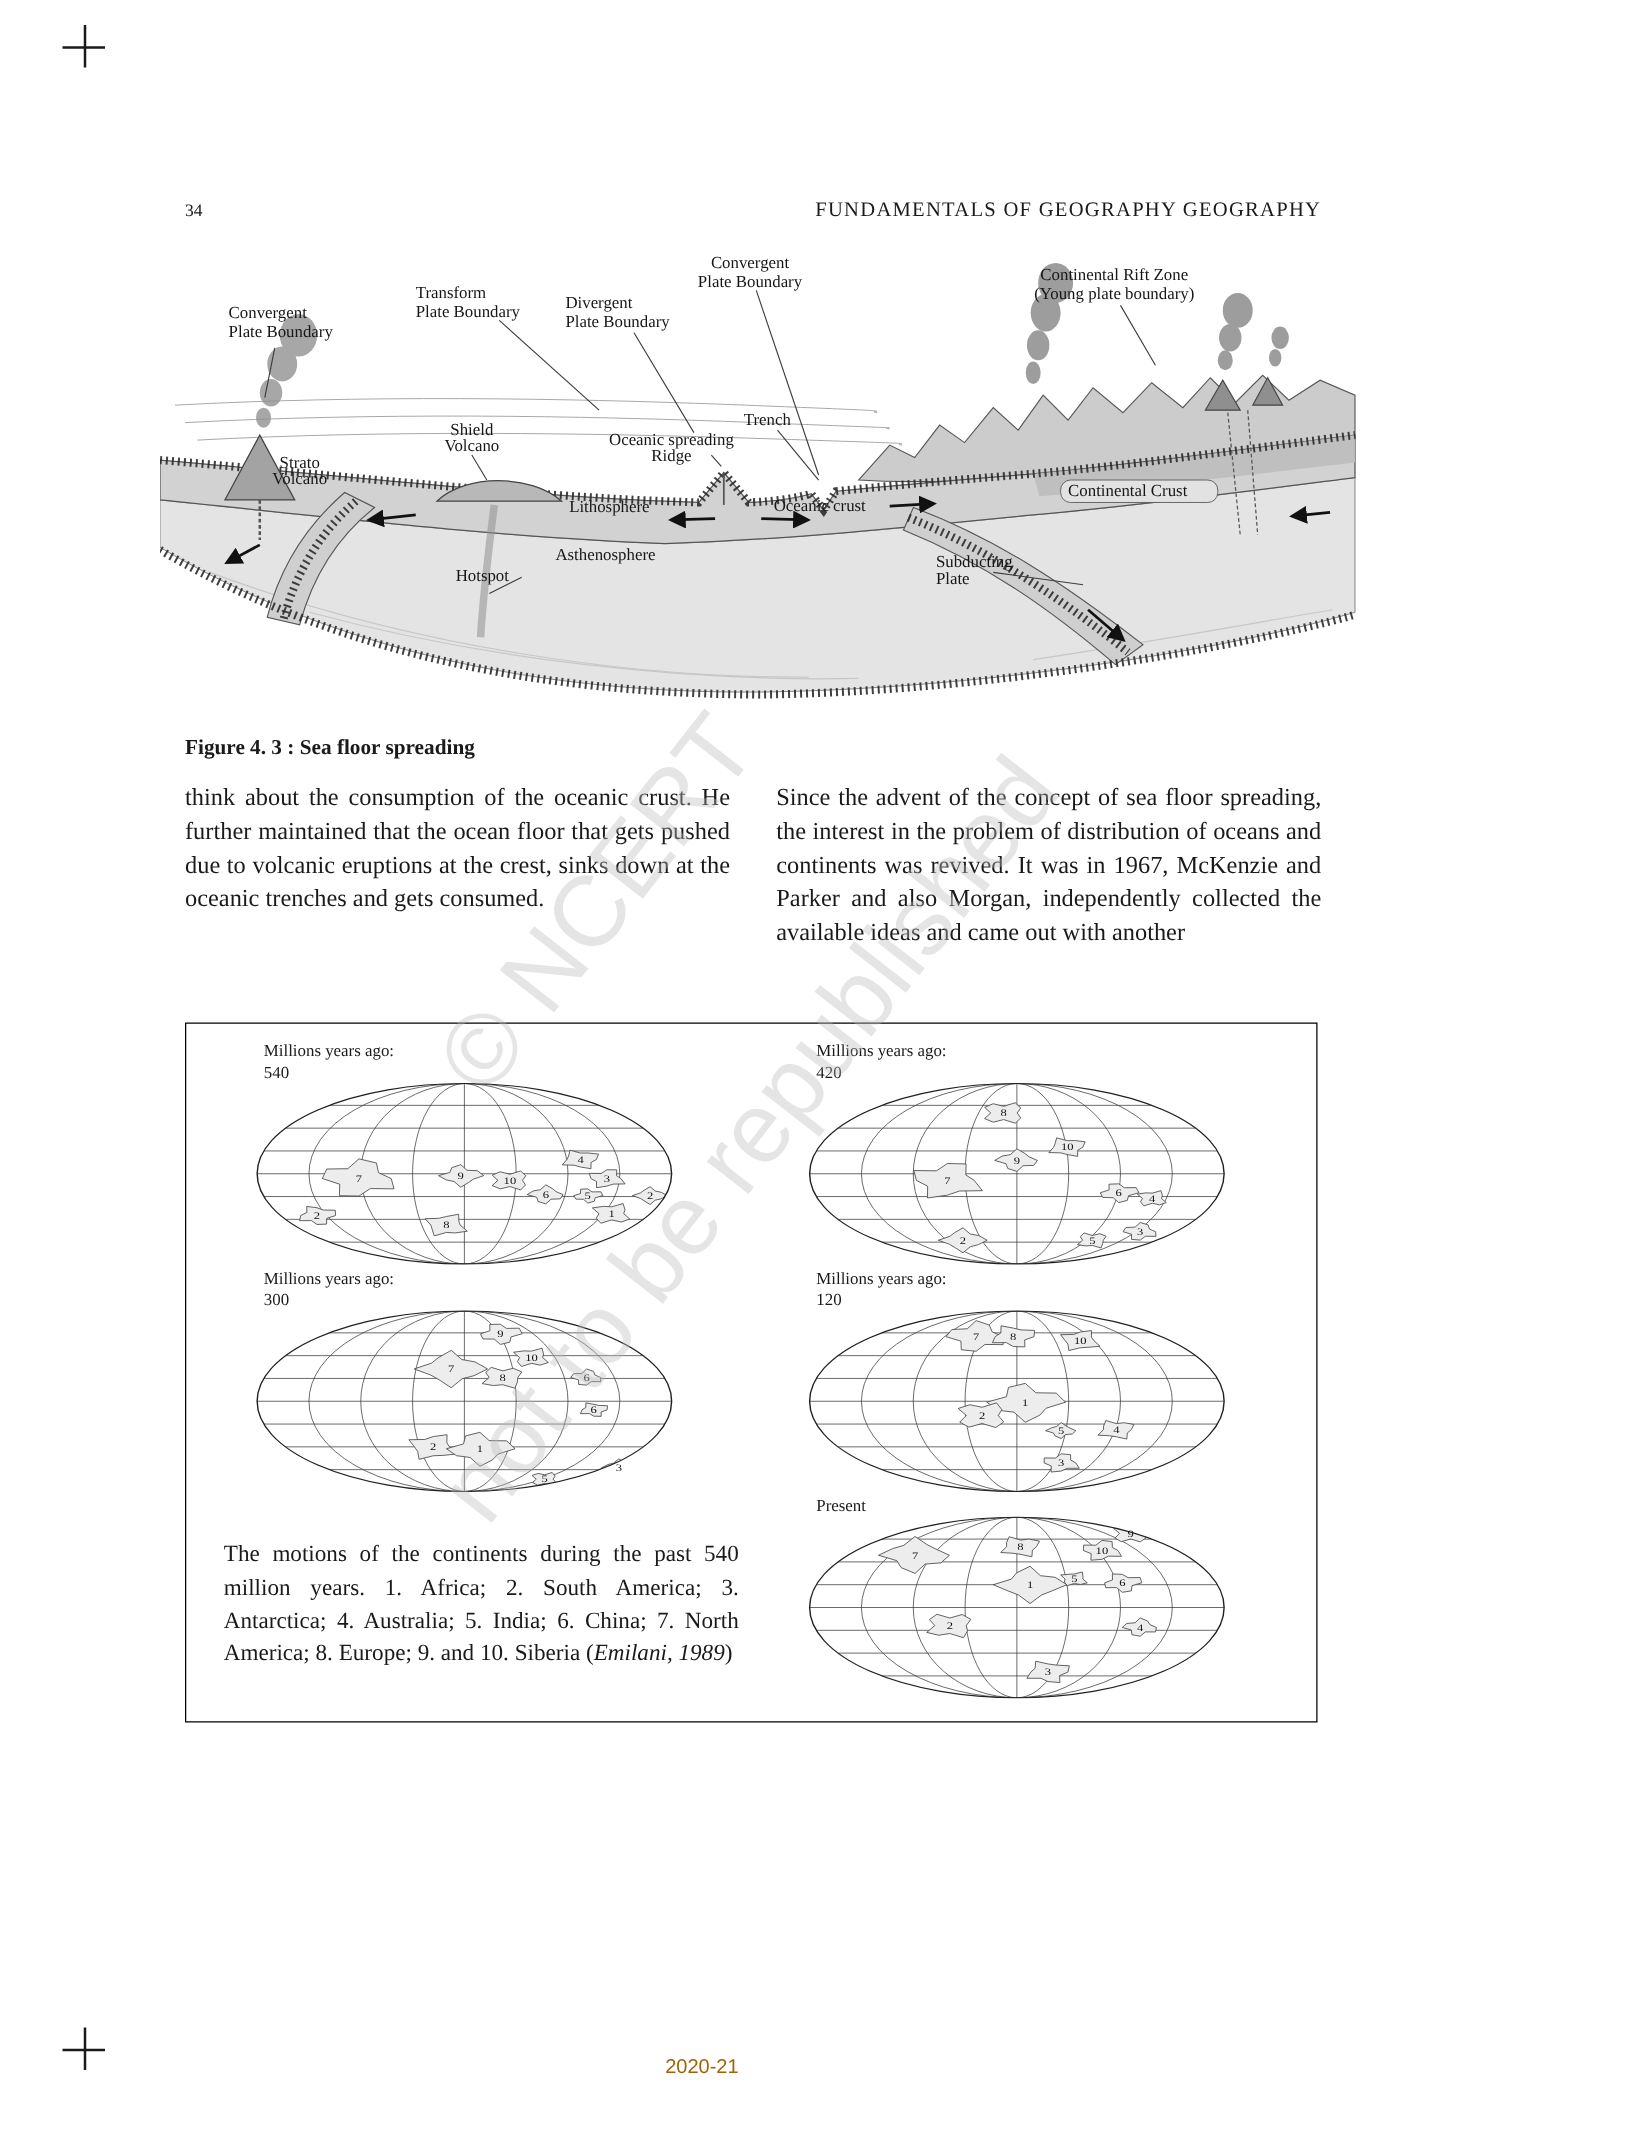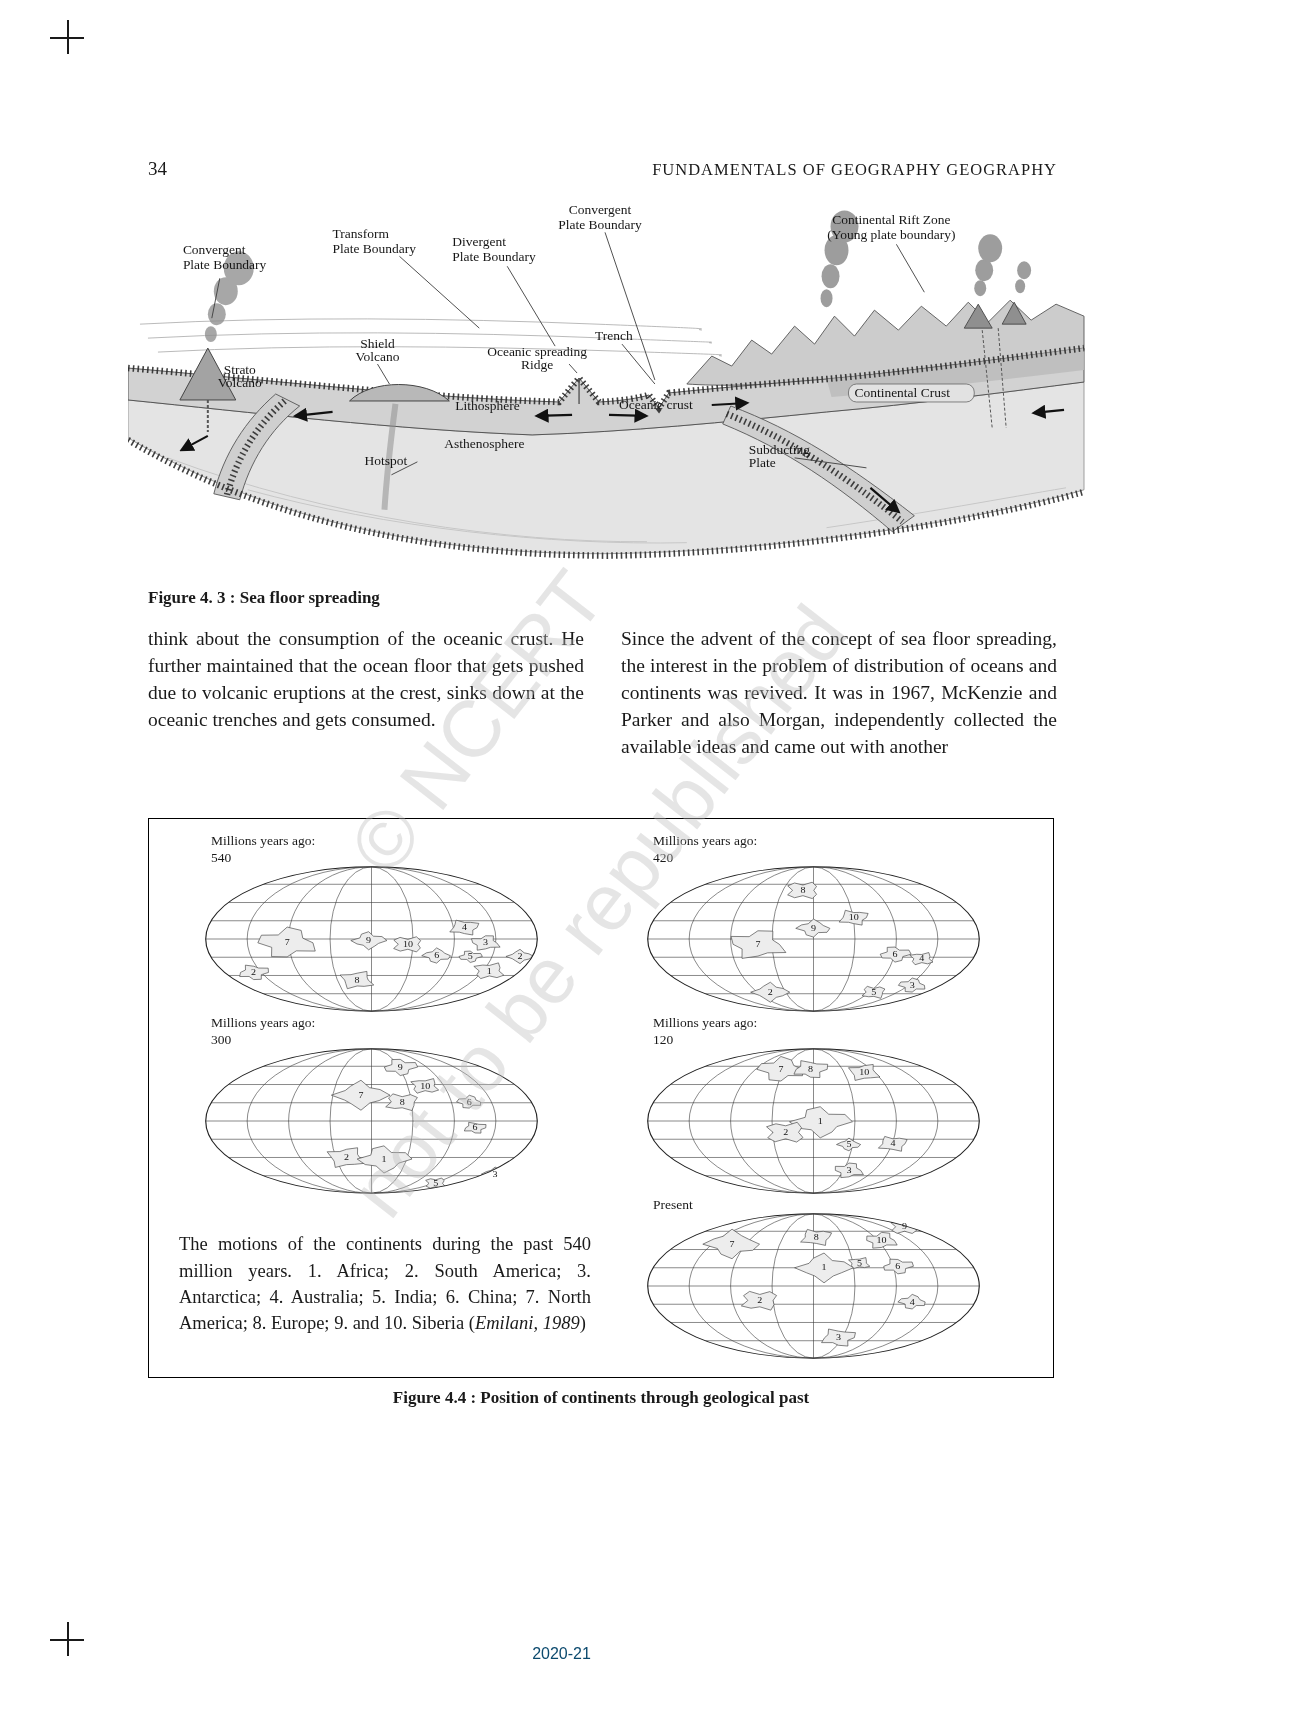--- a/index.html
+++ b/index.html
@@ -6,21 +6,21 @@
   .page{position:relative;width:1312px;height:1709px;background:#fff;overflow:hidden;
         font-family:"Liberation Serif",serif;color:#1a1a1a;}
   
   .crop{position:absolute;width:34px;height:34px;}
   .crop::before{content:"";position:absolute;left:0;right:0;top:50%;height:1.6px;background:#1a1a1a;}
   .crop::after{content:"";position:absolute;top:0;bottom:0;left:50%;width:1.6px;background:#1a1a1a;}
   .crop.tl{left:50px;top:20px;}
   .crop.bl{left:50px;top:1622px;}
   
   .header{position:absolute;left:148px;top:158px;width:909px;display:flex;justify-content:space-between;align-items:baseline;}
-  .pageno{font-size:19px;}
+  .pageno{font-size:14px;}
   .booktitle{font-size:16.5px;letter-spacing:1px;}
   
   .fig43{position:absolute;left:128px;top:198px;width:958px;}
   .fig43 svg{width:958px;height:388px;display:block;}
   .flabel{font-size:13.5px;font-family:"Liberation Serif",serif;fill:#161616;}
   .caption43{position:absolute;left:148px;top:588px;width:909px;text-align:left;font-weight:bold;font-size:17px;}
   
   .columns{position:absolute;left:148px;top:626px;width:909px;display:flex;gap:37px;}
   .col{flex:1;font-size:19.5px;line-height:1.38;text-align:justify;}
   .col p{margin:0;}
@@ -31,21 +31,21 @@
   .maps-grid{display:grid;grid-template-columns:1fr 1fr;grid-auto-rows:182px;padding:10px 6px 0 14px;}
   .map-cell{position:relative;}
   .map-label{font-size:13.5px;line-height:1.25;margin:4px 0 0 48px;}
   .map-label .age{display:block;}
   .globe{width:345px;height:152px;display:block;margin:-4px 0 0 36px;}
   .desc-cell{display:flex;align-items:center;padding:0 14px 0 16px;}
   .map-desc{margin:0;font-size:18.5px;line-height:1.42;text-align:justify;}
   .caption44{position:absolute;left:148px;top:1388px;width:906px;text-align:center;font-weight:bold;font-size:17px;}
   
   .footer{position:absolute;left:0;top:1645px;width:1123px;text-align:center;
-          font-family:"Liberation Sans",sans-serif;font-size:16px;color:#0c4a6e;}
+          font-family:"Liberation Sans",sans-serif;font-size:16px;color:#a16207;}
   
   .watermark{position:absolute;left:230px;top:640px;width:780px;height:560px;z-index:50;
              transform:rotate(-52deg);color:#bdbdbd;opacity:0.38;pointer-events:none;
              font-family:"Liberation Sans",sans-serif;}
   .watermark .w1{font-size:80px;margin-left:280px;}
   .watermark .w2{font-size:80px;margin-top:120px;margin-left:10px;white-space:nowrap;}
   
   .ticks{stroke:#2b2b2b;stroke-width:6.5;stroke-dasharray:1.6 3.2;fill:none;opacity:0.9;}
   .leader{stroke:#3c3c3c;stroke-width:0.9;fill:none;}
   .arrow{stroke:#111;stroke-width:2.2;fill:none;}
@@ -446,21 +446,20 @@
             <text x="228" y="73.5" text-anchor="middle" font-size="10.5" fill="#111" font-family="'Liberation Serif', serif">5</text>
             <text x="191" y="79.5" text-anchor="middle" font-size="10.5" fill="#111" font-family="'Liberation Serif', serif">1</text>
             <text x="124" y="122.5" text-anchor="middle" font-size="10.5" fill="#111" font-family="'Liberation Serif', serif">2</text>
             <text x="283" y="124.5" text-anchor="middle" font-size="10.5" fill="#111" font-family="'Liberation Serif', serif">4</text>
             <text x="206" y="171.5" text-anchor="middle" font-size="10.5" fill="#111" font-family="'Liberation Serif', serif">3</text>
           </svg>
       </div>
 
     </div>
   </div>
-  <div class="caption44">Figure 4.4 : Position of continents through geological past</div>
 
   <div class="watermark">
     <div class="w1">© NCERT</div>
     <div class="w2">not to be republished</div>
   </div>
 
   <div class="footer">2020-21</div>
 
 </div>
 

